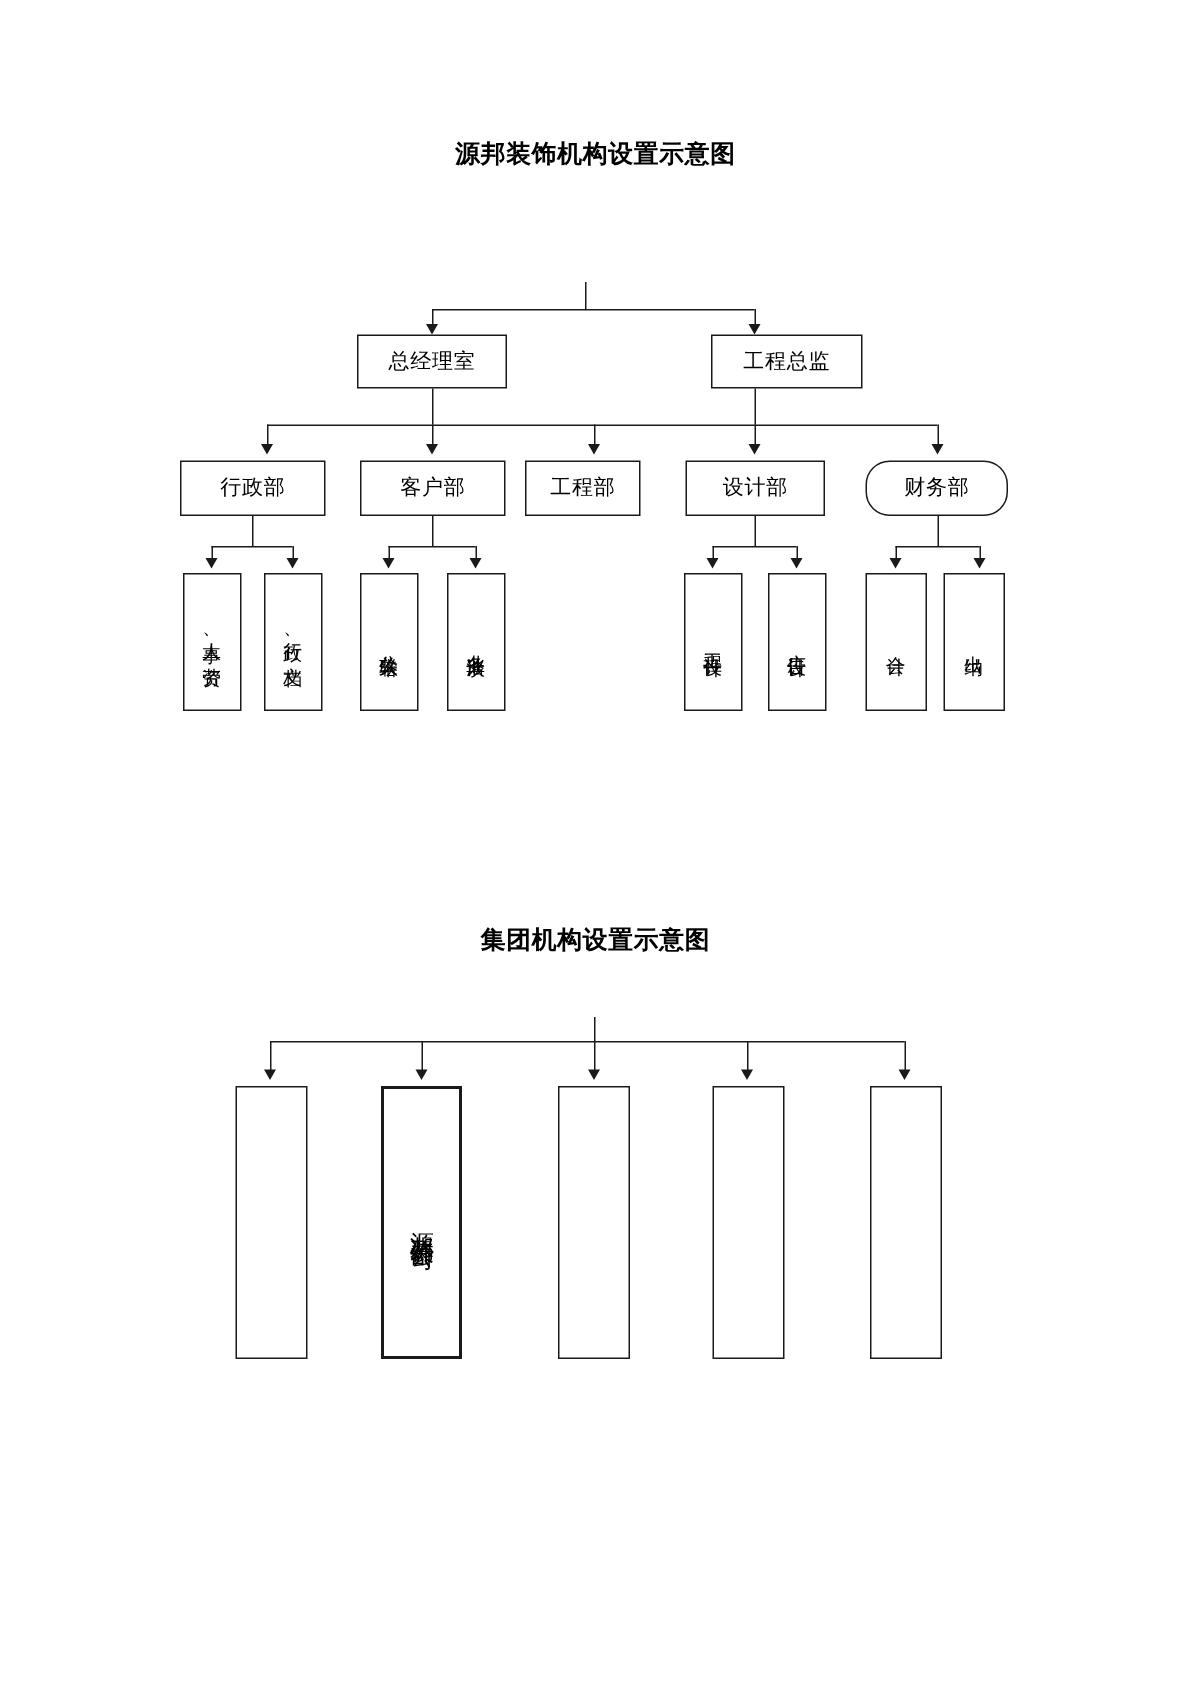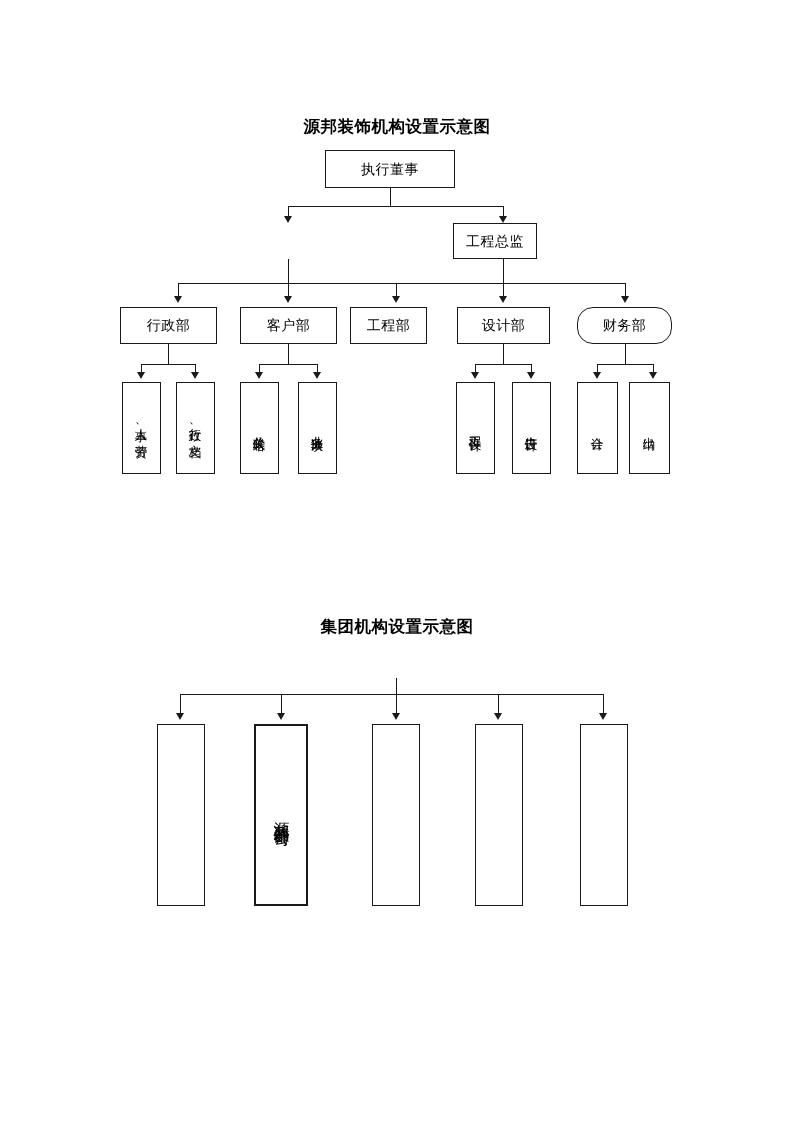--- a/index.html
+++ b/index.html
@@ -25,21 +25,21 @@
   
   .title {
     position: absolute;
     width: 100%;
     text-align: center;
     font-size: 16.5px;
     font-weight: bold;
     letter-spacing: 0.5px;
     font-family: "DejaVu Sans", "Liberation Sans", sans-serif;
   }
-  #title-1 { top: 92px; margin-top: 24px; }
+  #title-1 { top: 92px; }
   #title-2 { top: 616px; }
 
   
   .node {
     position: absolute;
     box-sizing: border-box;
     border: 1.4px solid #1a1a1a;
     background: #ffffff;
     display: flex;
     align-items: center;
@@ -85,32 +85,32 @@
     border-top: 7px solid #1a1a1a;
   }
 </style>
 </head>
 <body>
 
 <div class="page">
 
   <div class="title" id="title-1">源邦装饰机构设置示意图</div>
 
-  <div class="node" style="left:325px; top:150px; width:130px; height:38px;">执行董事</div>
 
   <div class="ln-v" style="left:390px; top:188px; height:18px;"></div>
 
   <div class="ln-h" style="left:288px; top:206px; width:215px;"></div>
 
   <div class="ln-v" style="left:288px; top:206px; height:13px;"></div>
   <div class="arrow" style="left:283.5px; top:216px;"></div>
   <div class="ln-v" style="left:503px; top:206px; height:13px;"></div>
   <div class="arrow" style="left:498.5px; top:216px;"></div>
 
-  <div class="node" style="left:453px; top:223px; width:84px; height:36px;">工程总监</div>
+  <div class="node" style="left:238px; top:223px; width:100px; height:36px;">总经理室</div>
+  <div class="node" style="left:474px; top:223px; width:101px; height:36px;">工程总监</div>
 
   <div class="ln-v" style="left:288px; top:259px; height:24px;"></div>
   <div class="ln-v" style="left:503px; top:259px; height:24px;"></div>
 
   <div class="ln-h" style="left:178px; top:283px; width:447px;"></div>
 
   <div class="ln-v" style="left:178px; top:283px; height:16px;"></div>
   <div class="arrow" style="left:173.5px; top:296px;"></div>
 
   <div class="ln-v" style="left:288px; top:283px; height:16px;"></div>

